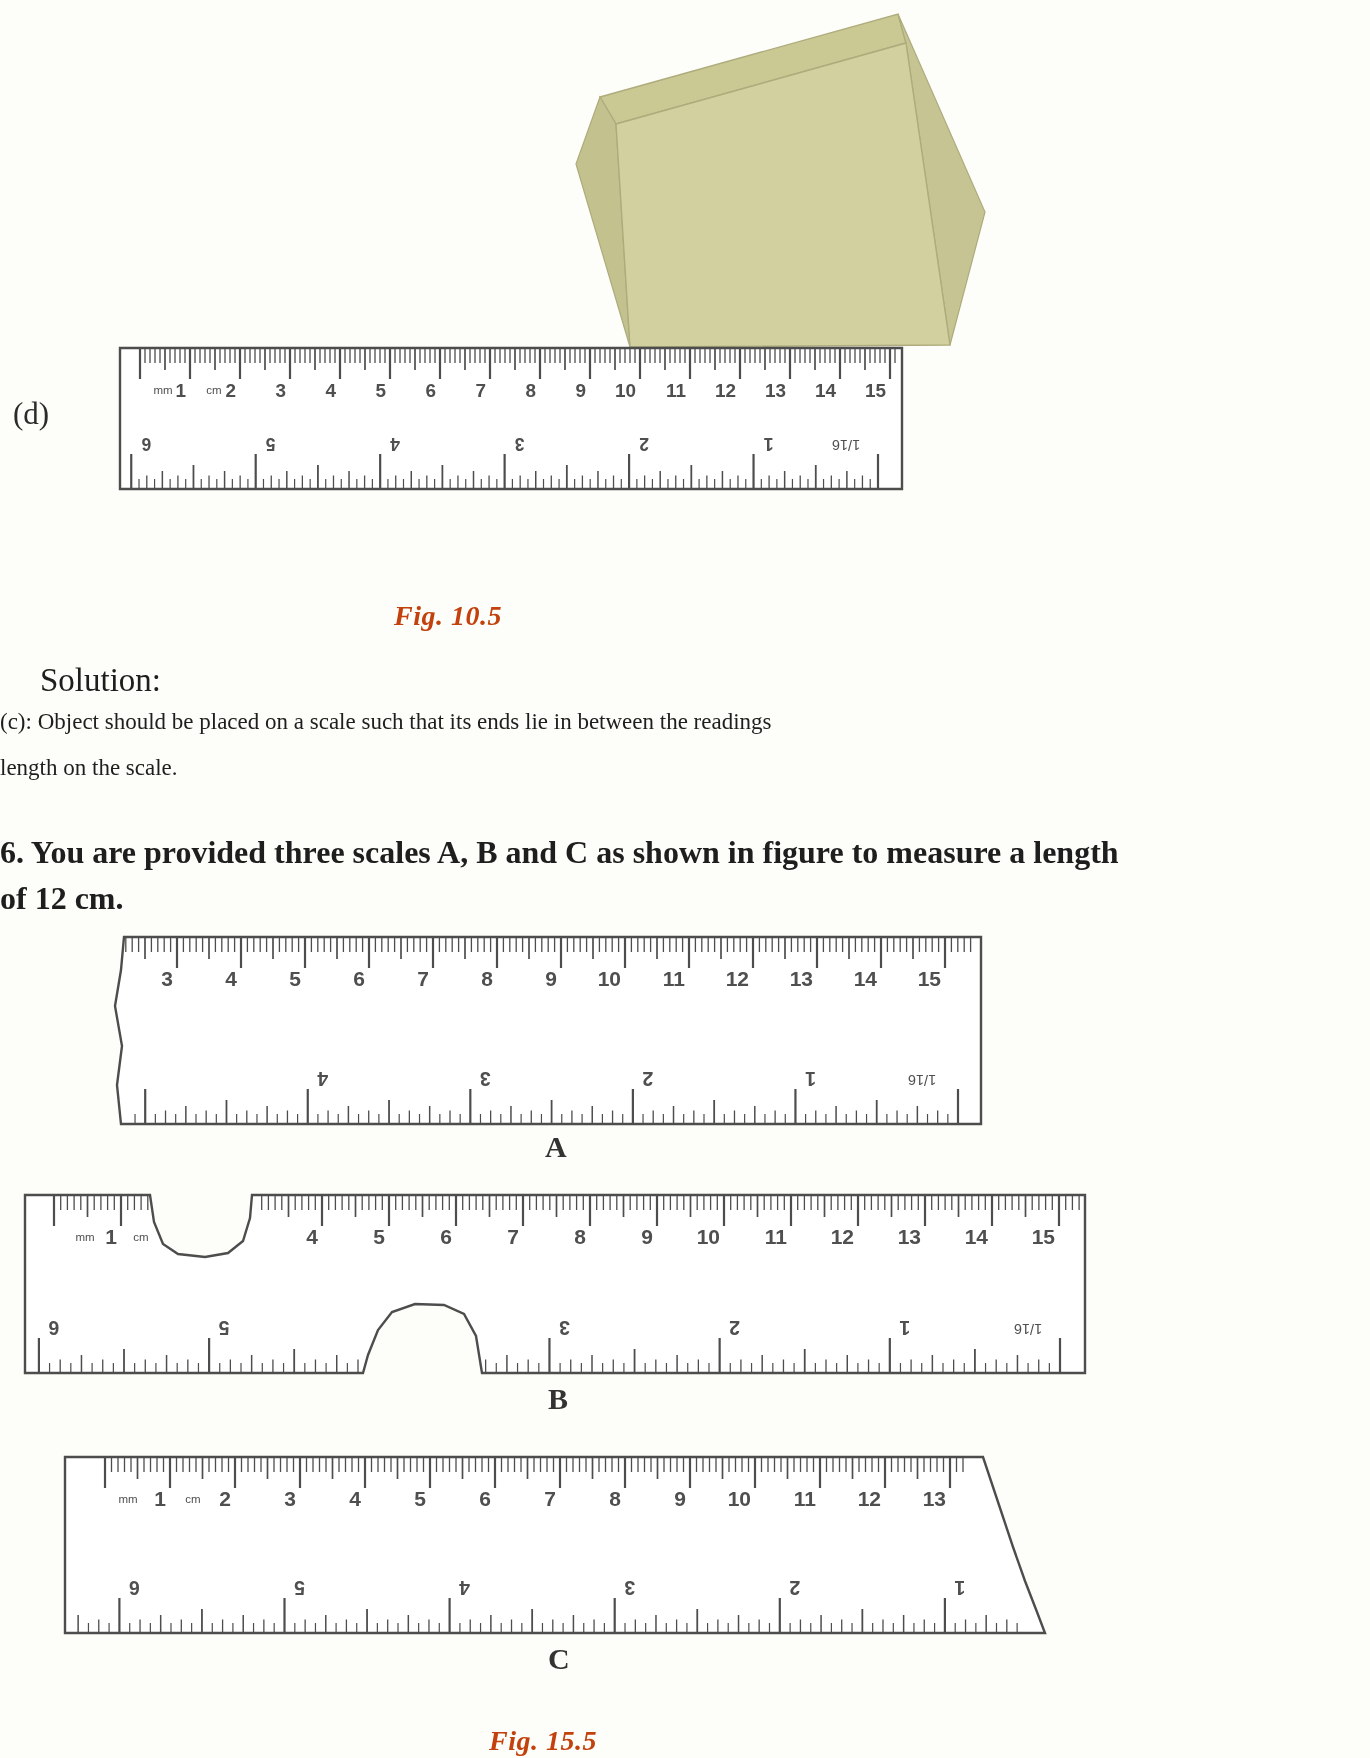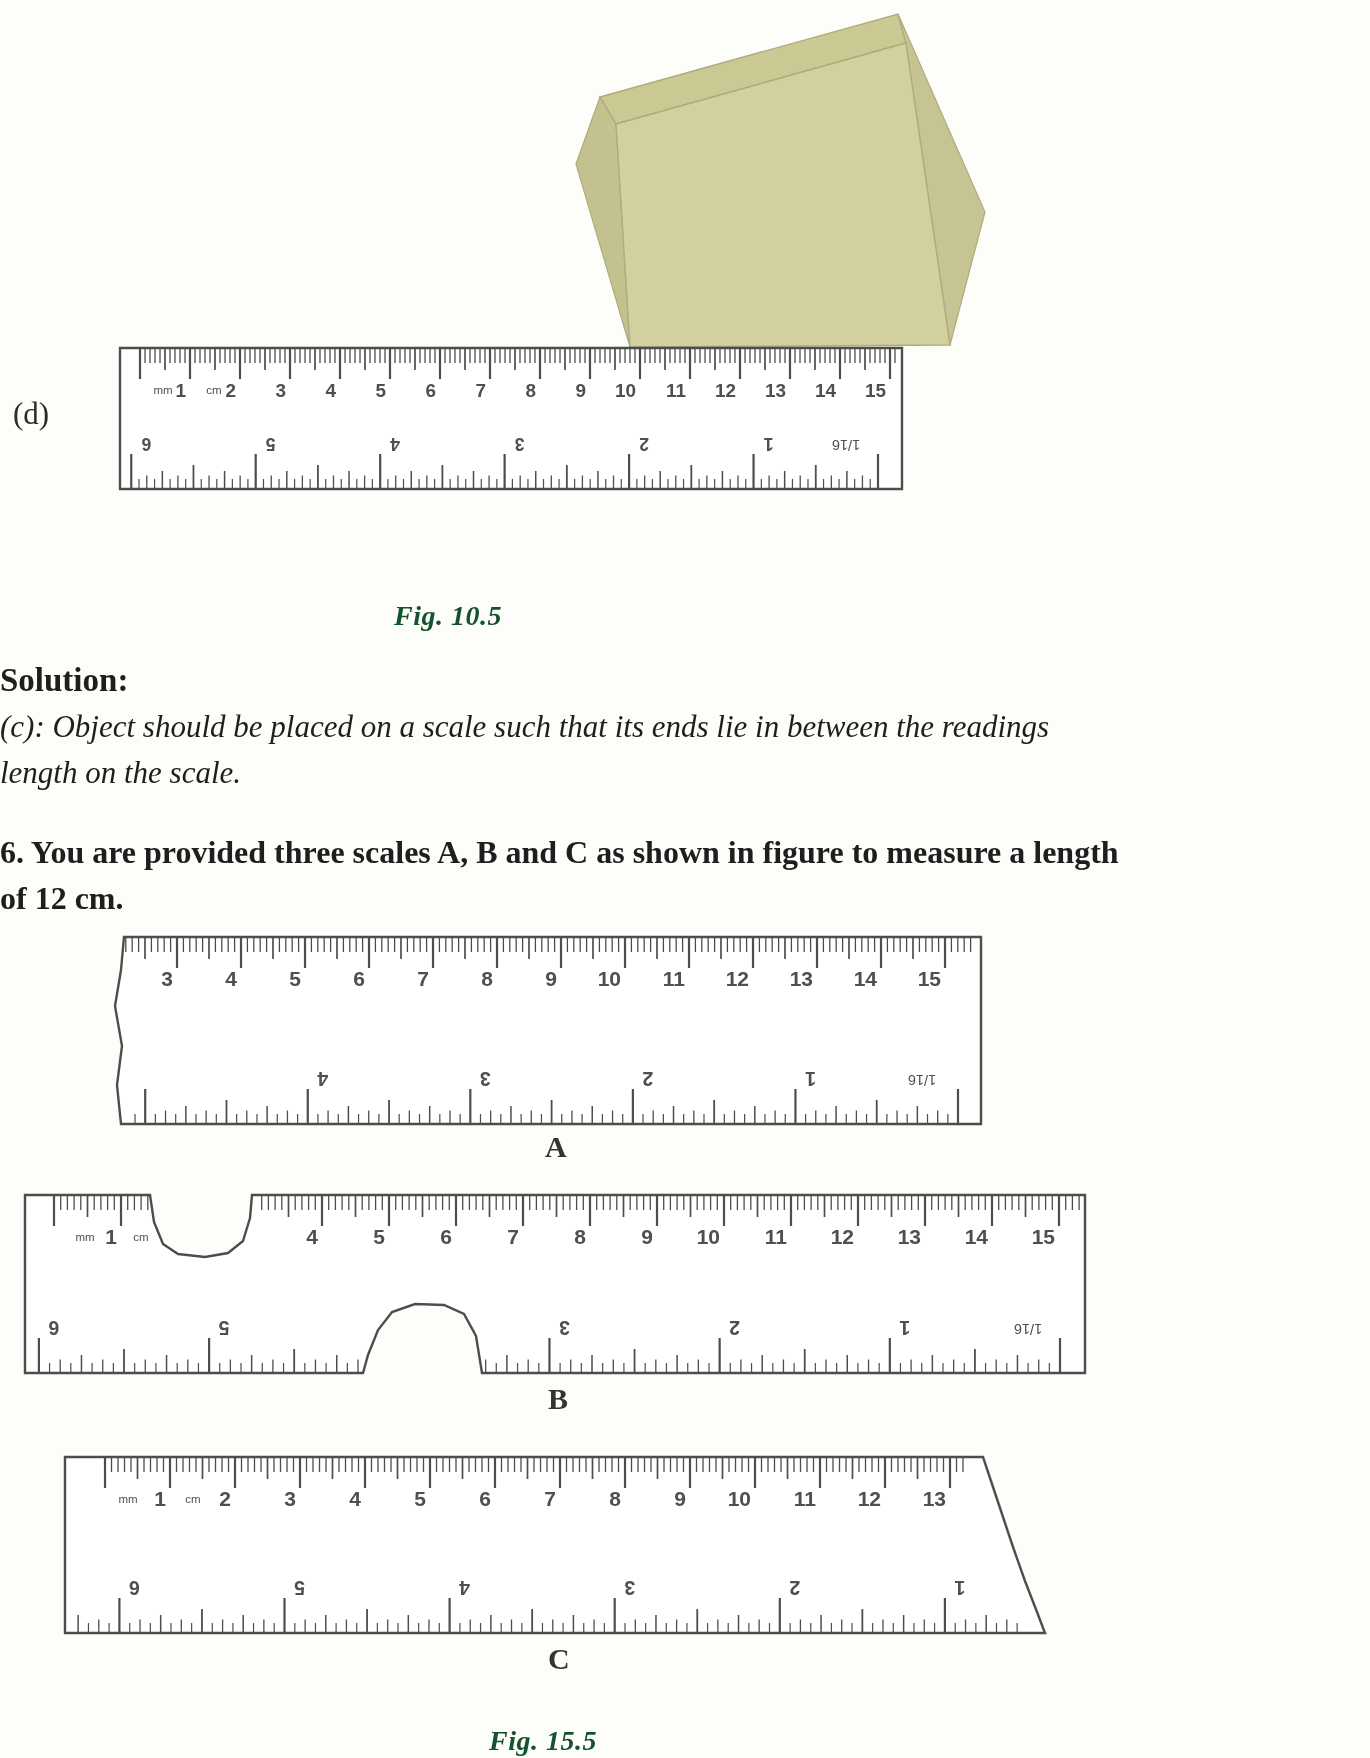--- a/index.html
+++ b/index.html
@@ -1,23 +1,23 @@
 <!DOCTYPE html>
 <html><head>
 <meta charset="utf-8">
 <style>
   html,body{margin:0;padding:0;}
   body{width:1370px;height:1758px;position:relative;background:#fdfdf9;overflow:hidden;
        font-family:"Liberation Serif", serif;color:#1e1e1e;}
   .abs{position:absolute;}
   .panel-label{font-size:31px;color:#2b2b2b;}
-  .body-line{font-size:31px;white-space:nowrap;font-style:italic;}
-  .fig-caption{font-size:28px;font-weight:bold;font-style:italic;color:#14532d;letter-spacing:.5px;}
+  .body-line{font-size:23px;white-space:nowrap;}
+  .fig-caption{font-size:28px;font-weight:bold;font-style:italic;color:#c2410c;letter-spacing:.5px;}
   .scale-label{font-size:30px;font-weight:bold;color:#333;font-family:"Liberation Serif",serif;}
-  .heading{font-size:33px;font-weight:bold;}
+  .heading{font-size:33px;font-weight:normal;margin-left:40px;}
   .question-line{font-size:32px;font-weight:bold;white-space:nowrap;}
   svg{display:block;}
 </style>
 </head>
 <body>
 
 <svg class="abs" style="left:540px;top:0px;" width="470" height="355" viewBox="540 0 470 355">
   <polygon stroke-width="1.4" points="600,97 898,14 906,43 616,124" fill="#cac893" stroke="#aeac7c"></polygon>
   <polygon stroke-width="1.2" points="600,97 616,124 630,347 576,164" fill="#c3c18e" stroke="#aeac7c"></polygon>
   <polygon stroke-width="1.2" points="898,14 985,212 950,345 906,43" fill="#c6c492" stroke="#aeac7c"></polygon>

